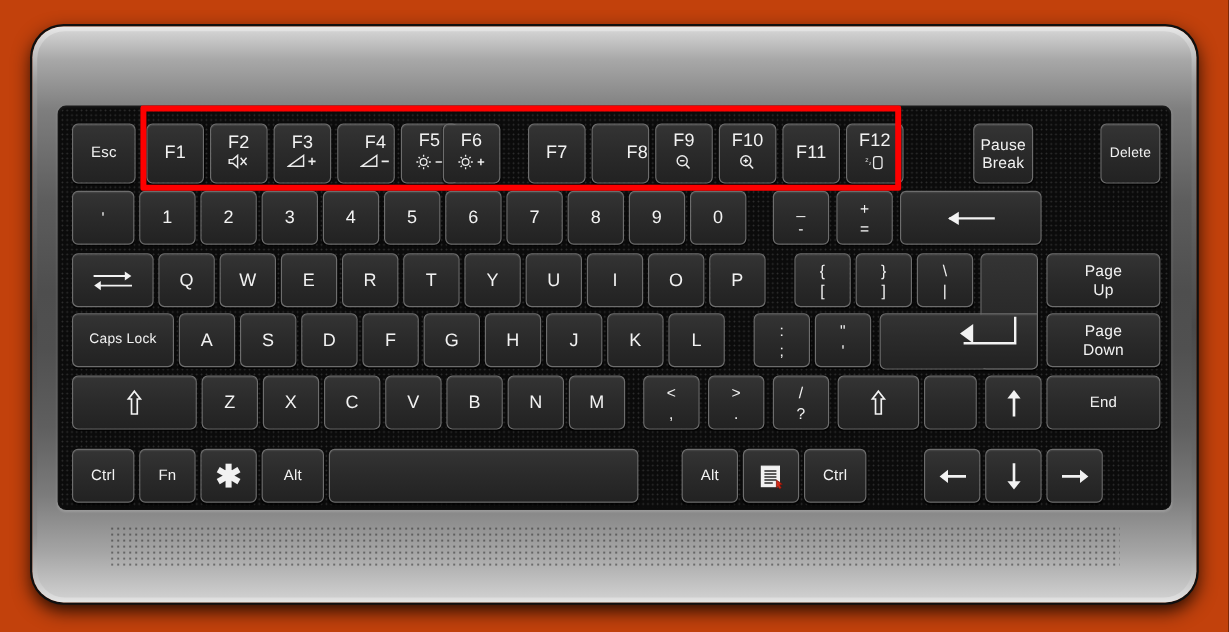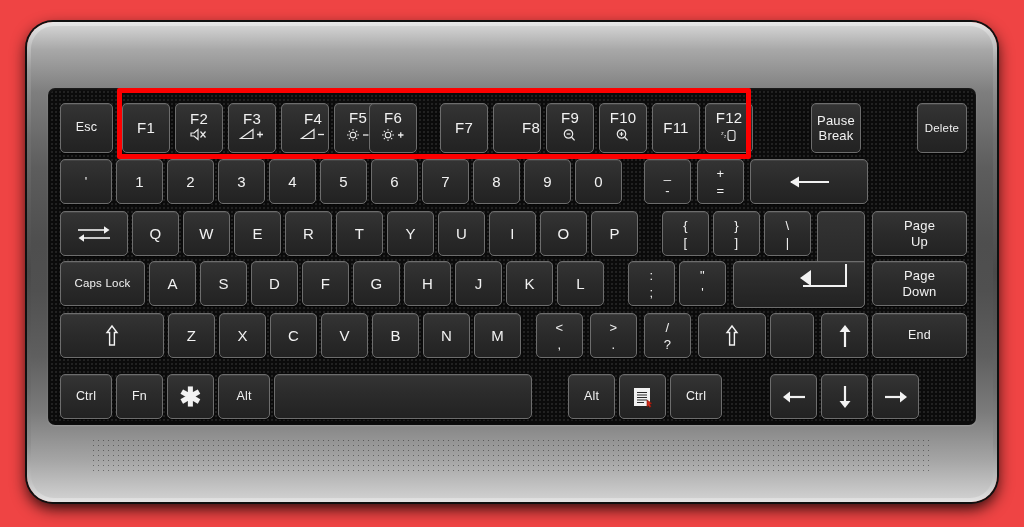--- a/index.html
+++ b/index.html
@@ -2,21 +2,21 @@
 <html><head>
 <meta charset="utf-8">
 <style>
   * { box-sizing: border-box; margin: 0; padding: 0; }
   html, body {
     width: 1024px; height: 527px;
     background: #000;
     font-family: "Liberation Sans", sans-serif;
     overflow: hidden;
   }
-  #stage { position: relative; width: 1024px; height: 527px; background: #ef4444; }
+  #stage { position: relative; width: 1024px; height: 527px; background: #c2410c; }
 
   
   .shell {
     position: absolute; left: 27px; top: 22px;
     width: 970px; height: 480px;
     border-radius: 26px;
     background: linear-gradient(180deg,
         #e8e8e8 0%, #cfcfcf 3%, #9b9b9b 10%,
         #6f6f6f 24%, #585858 40%, #4a4a4a 52%,
         #545454 62%, #6a6a6a 76%, #8f8f8f 88%,

